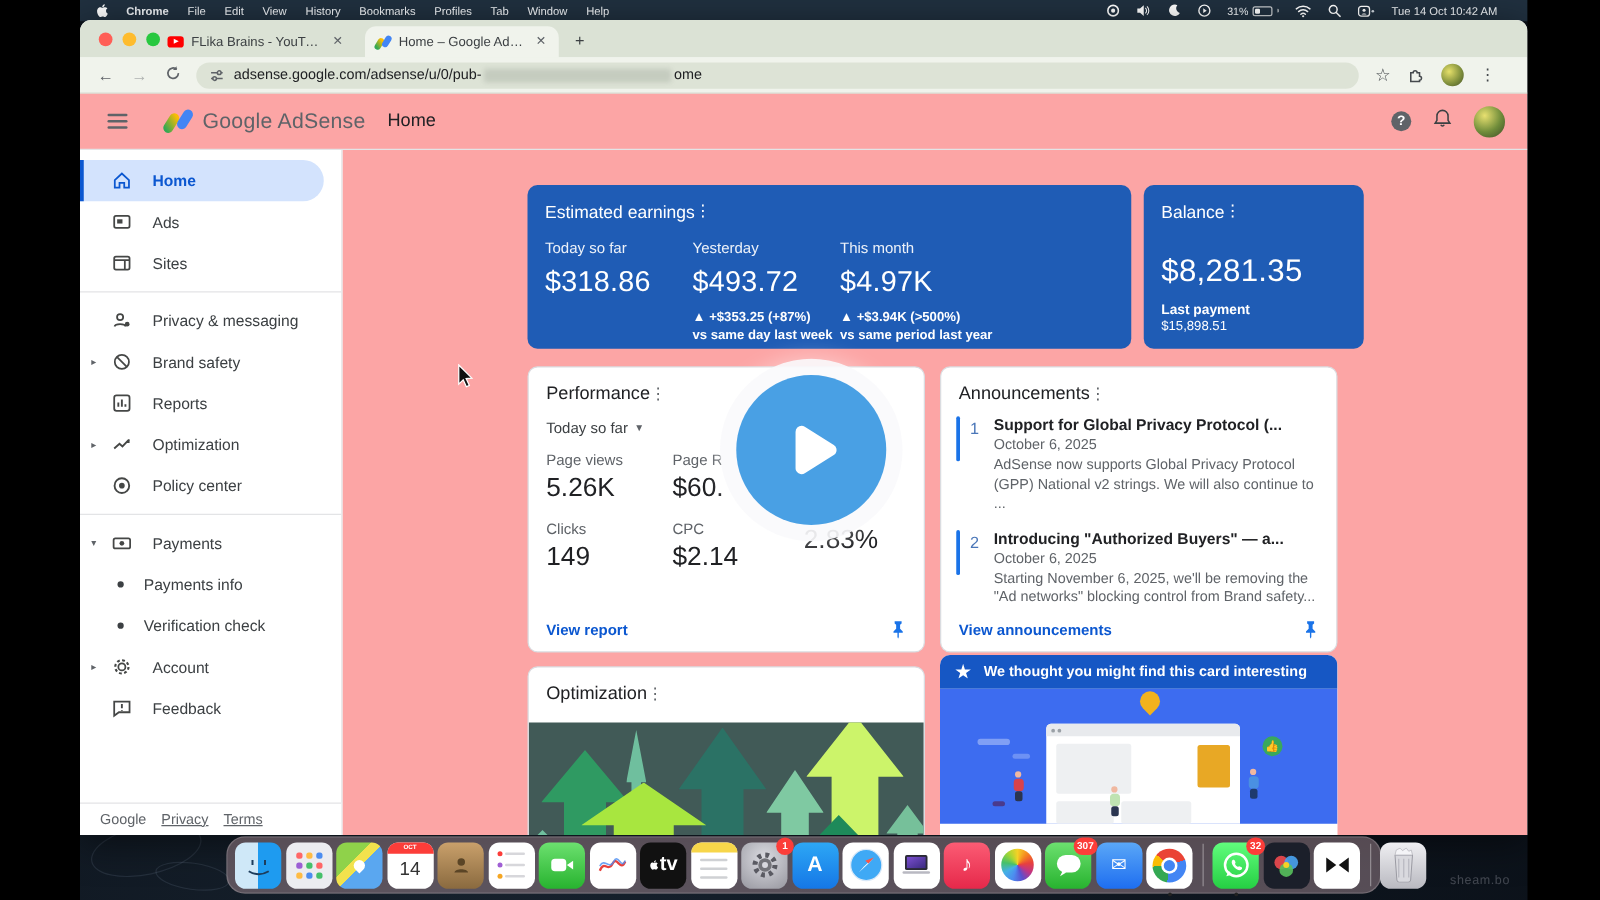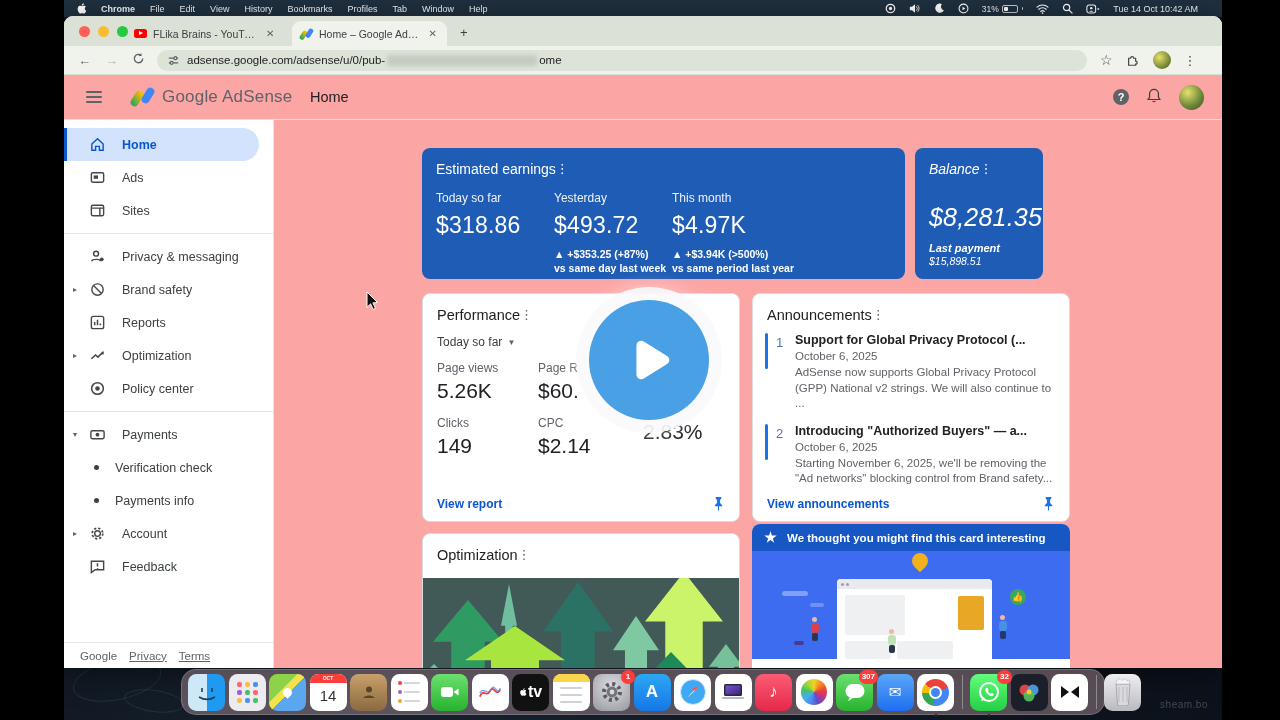--- a/index.html
+++ b/index.html
@@ -381,25 +381,25 @@
             <span class="icon">
                 <svg width="17" height="17" viewBox="0 0 18 18">
                   <rect x="2" y="5" width="14" height="8.5" rx="1.5" fill="none" stroke="#454746" stroke-width="1.5"></rect>
                   <circle cx="9" cy="9.2" r="2" fill="#454746"></circle>
                 </svg>
               </span>
             <span>Payments</span>
           </div>
           <div class="subitem">
             <span class="dot"></span>
-            <span>Verification check</span>
+            <span>Payments info</span>
           </div>
           <div class="subitem">
             <span class="dot"></span>
-            <span>Payments info</span>
+            <span>Verification check</span>
           </div>
           <div class="sitem">
             <span class="chev">▸</span>
             <span class="icon">
                 <svg width="17" height="17" viewBox="0 0 18 18">
                   <circle cx="9" cy="9" r="3" fill="none" stroke="#454746" stroke-width="1.5"></circle>
                   <circle cx="9" cy="9" r="5.6" fill="none" stroke="#454746" stroke-width="1.8" stroke-dasharray="2.4 2.0"></circle>
                 </svg>
               </span>
             <span>Account</span>
@@ -438,21 +438,21 @@
             </div>
             <div class="ecol" style="width:128px;">
               <div class="elabel">This month</div>
               <div class="evalue">$4.97K</div>
               <div class="edelta">▲ +$3.94K (&gt;500%)</div>
               <div class="ecompare">vs same period last year</div>
             </div>
           </div>
         </div>
 
-        <div class="card bluecard" style="left:851px;top:73px;width:128px;height:131px;font-style:italic;">
+        <div class="card bluecard" style="left:851px;top:73px;width:176px;height:131px;">
           <div class="cardhead">
             <span class="cardtitle">Balance</span>
             <span class="dots3">⋮</span>
           </div>
           <div class="balvalue">$8,281.35</div>
           <div class="ballabel">Last payment</div>
           <div class="balpay">$15,898.51</div>
         </div>
 
         <div class="card whitecard" style="left:358px;top:218px;width:318px;height:229px;">

